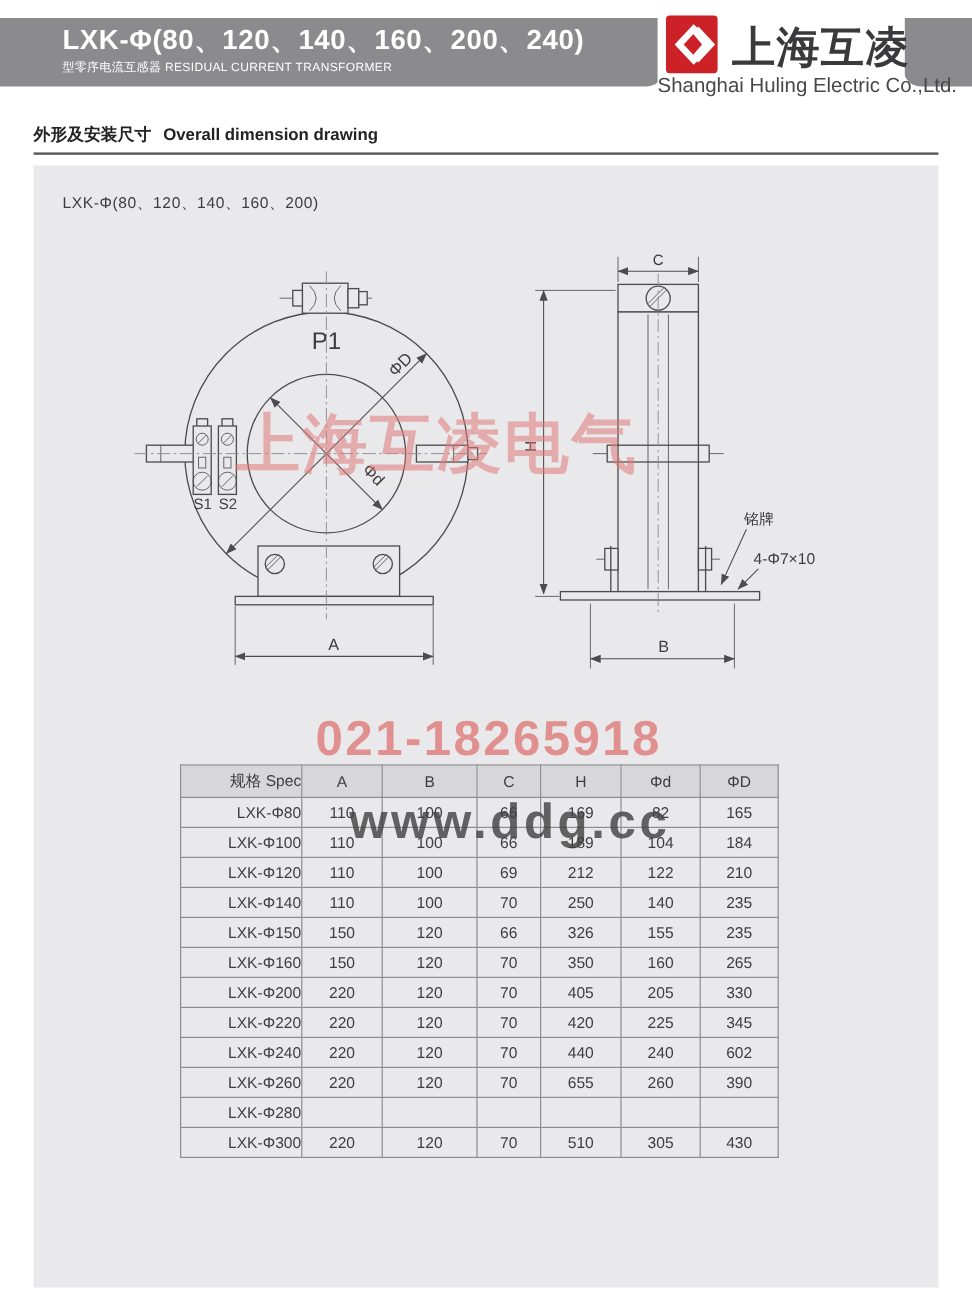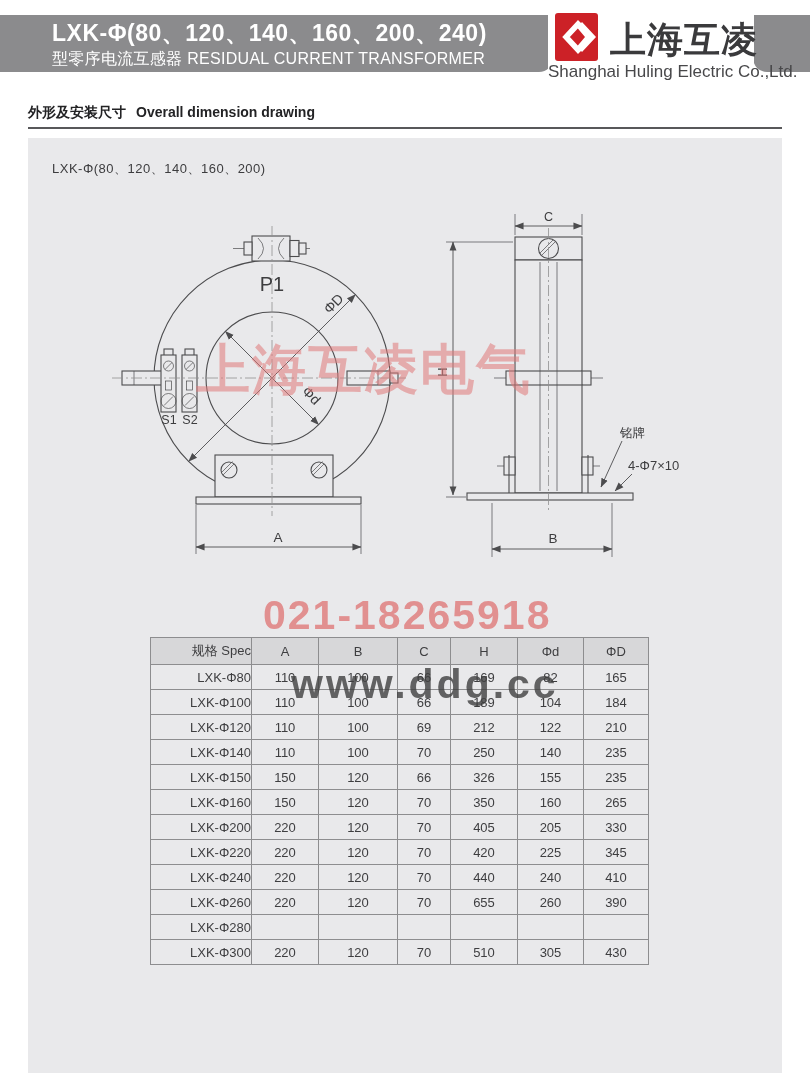--- a/index.html
+++ b/index.html
@@ -5,21 +5,21 @@
   html,body{margin:0;padding:0;background:#fff;}
   #page{position:relative;width:810px;height:1089px;background:#fff;overflow:hidden;
         font-family:"Liberation Sans","DejaVu Sans",sans-serif;}
 
   
   .bar{position:absolute;top:15px;height:57px;background:#8b8b8d;}
   .bar-left{left:0;width:553px;border-bottom-right-radius:14px;}
   .bar-right{left:753px;width:57px;border-bottom-left-radius:14px;}
   .prod-title{position:absolute;left:52px;top:18px;color:#fff;font-size:23px;font-weight:bold;
               letter-spacing:.5px;white-space:nowrap;z-index:2;text-align:right;}
-  .prod-sub{position:absolute;left:52px;top:49px;color:#fff;font-size:16px;letter-spacing:.3px;
+  .prod-sub{position:absolute;left:52px;top:49px;color:#fff;font-size:10px;letter-spacing:.3px;
             white-space:nowrap;z-index:2;}
   .logo-box{position:absolute;left:548px;top:0;width:206px;height:84px;background:#fff;z-index:3;}
   .logo-mark{position:absolute;left:7px;top:13px;width:43px;height:48px;border-radius:3px;background:#cc2127;}
   .logo-cn{position:absolute;left:62px;top:16px;font-size:36px;font-weight:700;color:#3a3a3c;
            letter-spacing:1px;white-space:nowrap;}
   .logo-en{position:absolute;left:0;top:62px;width:204px;text-align:center;font-size:17px;
            color:#48484a;white-space:nowrap;}
 
   
   .sec-title{position:absolute;left:28px;top:104px;font-size:14px;font-weight:600;color:#232325;
@@ -306,21 +306,21 @@
         <td>225</td>
         <td>345</td>
       </tr>
         <tr>
         <td class="spec-col">LXK-Φ240</td>
         <td>220</td>
         <td>120</td>
         <td>70</td>
         <td>440</td>
         <td>240</td>
-        <td>410</td>
+        <td>602</td>
       </tr>
         <tr>
         <td class="spec-col">LXK-Φ260</td>
         <td>220</td>
         <td>120</td>
         <td>70</td>
         <td>655</td>
         <td>260</td>
         <td>390</td>
       </tr>

